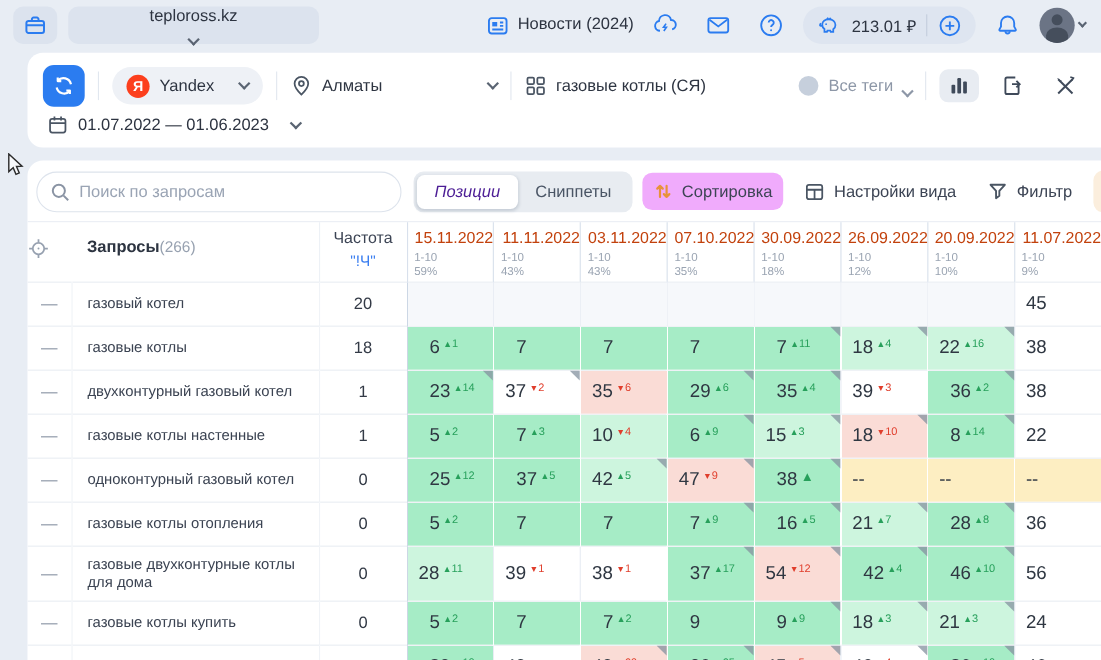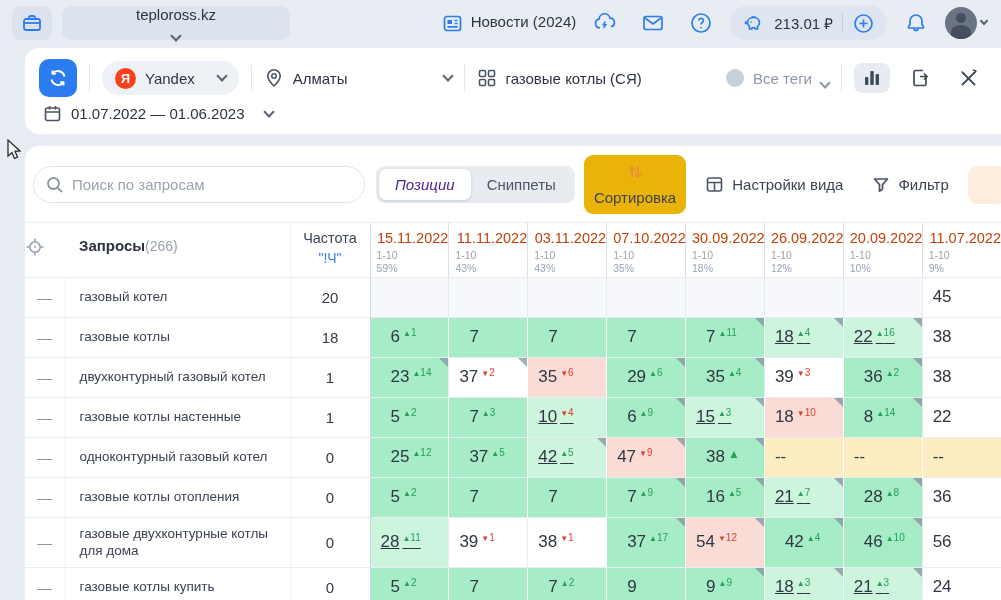--- a/index.html
+++ b/index.html
@@ -47,21 +47,21 @@
   .content { position:absolute; left:25px; right:0; top:146px; bottom:0; background:#fff; border-radius:14px 0 0 0; overflow:hidden; }
   .controls { display:flex; align-items:center; gap:9px; padding:9px 10px 8px 8px; border-bottom:1px solid #eaeef4; }
   .search-wrap { position:relative; width:332px; flex:none; }
   .search-wrap input { width:100%; height:37px; border:1px solid #dde3ec; border-radius:19px; padding:0 12px 0 38px; font-size:15px; color:#2d3441; font-family:"Liberation Sans", sans-serif; outline:none; }
   .search-wrap input::placeholder { color:#9aa4b4; }
   .search-ic { position:absolute; left:13px; top:10px; }
   .tabs { display:flex; background:#e8ecf1; border-radius:9px; padding:3px; margin-left:2px; }
   .tab { font-size:15px; padding:7px 16px; border-radius:7px; cursor:pointer; color:#4a5565; white-space:nowrap; }
   .tab.active { background:#fff; color:#4c1d95; box-shadow:0 1px 3px rgba(40,60,90,.18);font-style:italic; }
   .ctl-btn { display:flex; align-items:center; gap:8px; font-size:15px; color:#3c4454; background:none; border:none; cursor:pointer; padding:8px 10px; border-radius:9px; white-space:nowrap; font-family:"Liberation Sans", sans-serif; }
-  .ctl-btn.sort { background:#eab308;flex-direction:column; }
+  .ctl-btn.sort { background:#f0abfc; }
   .orange-btn { width:38px; height:38px; border-radius:9px; background:#fbeedd; border:none; cursor:pointer; display:flex; align-items:center; justify-content:center; flex:none; }
 
   
   table { width:100%; border-collapse:collapse; table-layout:fixed; }
   thead th { vertical-align:top; text-align:left; font-weight:normal; padding-top:7px; height:54px; }
   th.h-drag { text-align:center; padding-top:14px; }
   th.h-query { padding-left:14px; padding-top:14px; font-size:15px; }
   th.h-query b { font-weight:bold; color:#2d3441; }
   th.h-query .cnt { color:#97a1b0; font-size:14px; margin-left:0; font-weight:normal; }
   th.h-freq { text-align:center; border-left:1px solid #edf1f6; }
@@ -72,21 +72,21 @@
   th.h-date .r, th.h-date .p { font-size:10.5px; color:#9aa4b2; line-height:1.25; }
   th.h-date .r { margin-top:3px; }
 
   tbody tr { border-top:1px solid #e8edf3; }
   td.drag { text-align:center; color:#8b95a5; font-size:15px; border-right:1px solid #f0f3f7; cursor:grab; }
   td.query { padding:7px 12px 7px 14px; font-size:13.5px; color:#3b4352; line-height:1.3; }
   td.freq { text-align:center; font-size:15px; color:#333a46; border-left:1px solid #f0f3f7; }
   td.pos { position:relative; padding:0 2px 0 10px; height:40px; border-left:1px solid #e7ecf3; cursor:pointer; }
   td.pos.first { border-left:1px solid #ccd7e5; }
   td.bg-g  { background:#a6ecc6; border-left-color:#fff;padding-left:20px; }
-  td.bg-gl { background:#cdf5de; border-left-color:#fff;text-decoration:underline; }
+  td.bg-gl { background:#cdf5de; border-left-color:#fff; }
   td.bg-p  { background:#fadcd6; border-left-color:#fff; }
   td.bg-y  { background:#fdeec2; border-left-color:#fff; }
   td.bg-e  { background:#f6f8fb; }
   td.pos .val { font-size:17px; color:#2f3742; }
   .delta { font-size:10px; margin-left:3px; position:relative; top:-6px; white-space:nowrap; }
   .delta .arr { font-size:8px; }
   .delta.up { color:#27a05b; } .delta.down { color:#e03e2c; }
   .delta.lone { top:-4px; } .delta.lone .arr { font-size:12px; }
   td.mark::after { content:""; position:absolute; top:0; right:0; border-left:9px solid transparent; border-top:9px solid #84919f; opacity:.75; }
 

